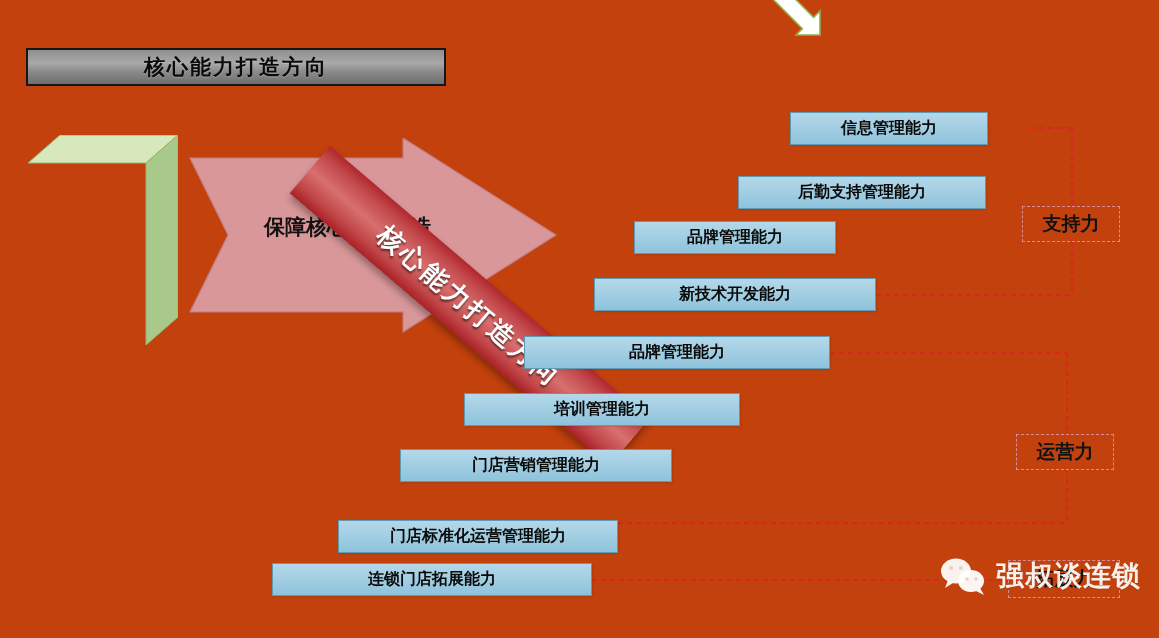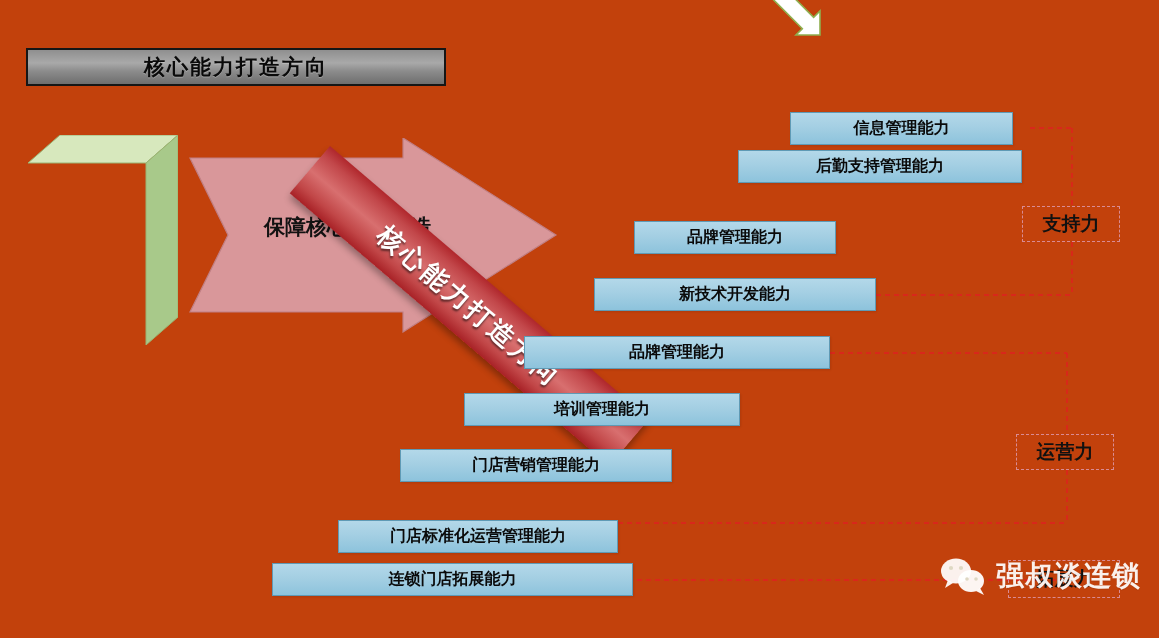--- a/index.html
+++ b/index.html
@@ -184,45 +184,45 @@
       <path d="M830,353 H1067"></path>
       <path d="M618,523 H1067"></path>
       <path d="M1067,353 V434"></path>
       <path d="M1067,470 V523"></path>
 
       <path d="M592,580 H1064"></path>
     </g>
   </svg>
 
   <div id="cap-layer">
-      <div class="cap" style="left: 790px; top: 112px; width: 223px;">
+      <div class="cap" style="left: 790px; top: 112px; width: 198px;">
         <span>信息管理能力</span>
       </div>
-      <div class="cap" style="left: 738px; top: 150px; width: 284px;">
+      <div class="cap" style="left: 738px; top: 176px; width: 248px;">
         <span>后勤支持管理能力</span>
       </div>
       <div class="cap" style="left: 634px; top: 221px; width: 202px;">
         <span>品牌管理能力</span>
       </div>
       <div class="cap" style="left: 594px; top: 278px; width: 282px;">
         <span>新技术开发能力</span>
       </div>
       <div class="cap" style="left: 524px; top: 336px; width: 306px;">
         <span>品牌管理能力</span>
       </div>
       <div class="cap" style="left: 464px; top: 393px; width: 276px;">
         <span>培训管理能力</span>
       </div>
       <div class="cap" style="left: 400px; top: 449px; width: 272px; align-items: center;">
         <span>门店营销管理能力</span>
       </div>
       <div class="cap" style="left: 338px; top: 506px; width: 280px; margin-top: 14px;">
         <span>门店标准化运营管理能力</span>
       </div>
-      <div class="cap" style="left: 272px; top: 563px; width: 361px; text-align: right;">
+      <div class="cap" style="left: 272px; top: 563px; width: 320px; text-align: right;">
         <span>连锁门店拓展能力</span>
       </div>
     </div>
 
   <div id="grp-layer">
       <div class="grp" style="left: 1022px; top: 206px; width: 98px; height: 36px;">
         <span>支持力</span>
       </div>
       <div class="grp" style="left: 1016px; top: 434px; width: 98px; height: 36px;">
         <span>运营力</span>

